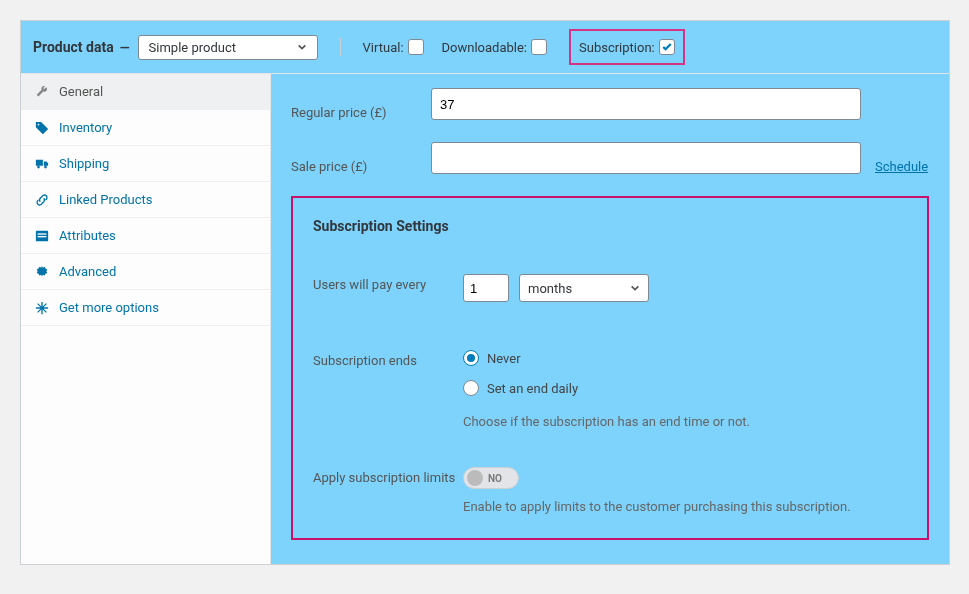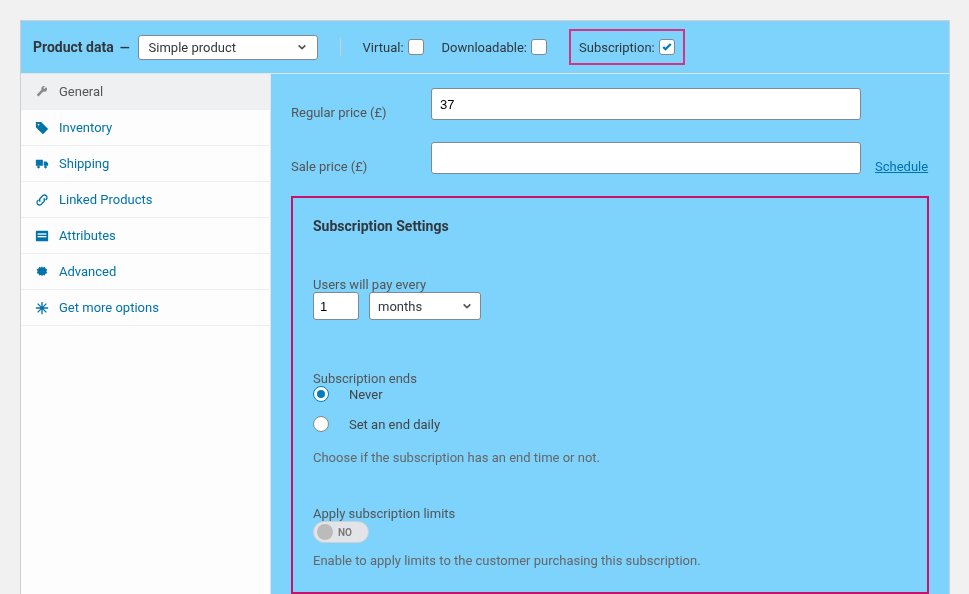--- a/index.html
+++ b/index.html
@@ -155,21 +155,20 @@
     }
     .sub-title {
       font-weight: 700;
       font-size: 14px;
       color: #32373c;
       margin-bottom: 40px;
     }
     .sub-row {
       display: flex;
       margin-bottom: 38px;
-      flex-direction: column;
     }
     .sub-label {
       width: 150px;
       color: #555;
       font-size: 13px;
       padding-top: 3px;
     }
     .sub-ctrl { flex: 1; }
     .inline-inputs {
       display: flex;
@@ -179,40 +178,40 @@
     }
     .num-input {
       width: 46px;
       border: 1px solid #7e8993;
       border-radius: 3px;
       padding: 4px 6px;
       height: 28px;
       font-size: 13px;
     }
     .unit-select {
-      width: 112px;
+      width: 130px;
       border: 1px solid #7e8993;
       border-radius: 3px;
       padding: 4px 8px;
       height: 28px;
       display: flex;
       align-items: center;
       justify-content: space-between;
       cursor: pointer;
       background: #fff;
       font-size: 13px;
     }
     .help-text {
       color: #666;
       font-size: 13px;
     }
     .radio-row {
       display: flex;
       align-items: center;
-      gap: 20px;
+      gap: 8px;
       margin-bottom: 14px;
     }
     .radio {
       width: 16px; height: 16px;
       border: 1px solid #7e8993;
       border-radius: 50%;
       display: inline-flex;
       align-items: center;
       justify-content: center;
       cursor: pointer;

